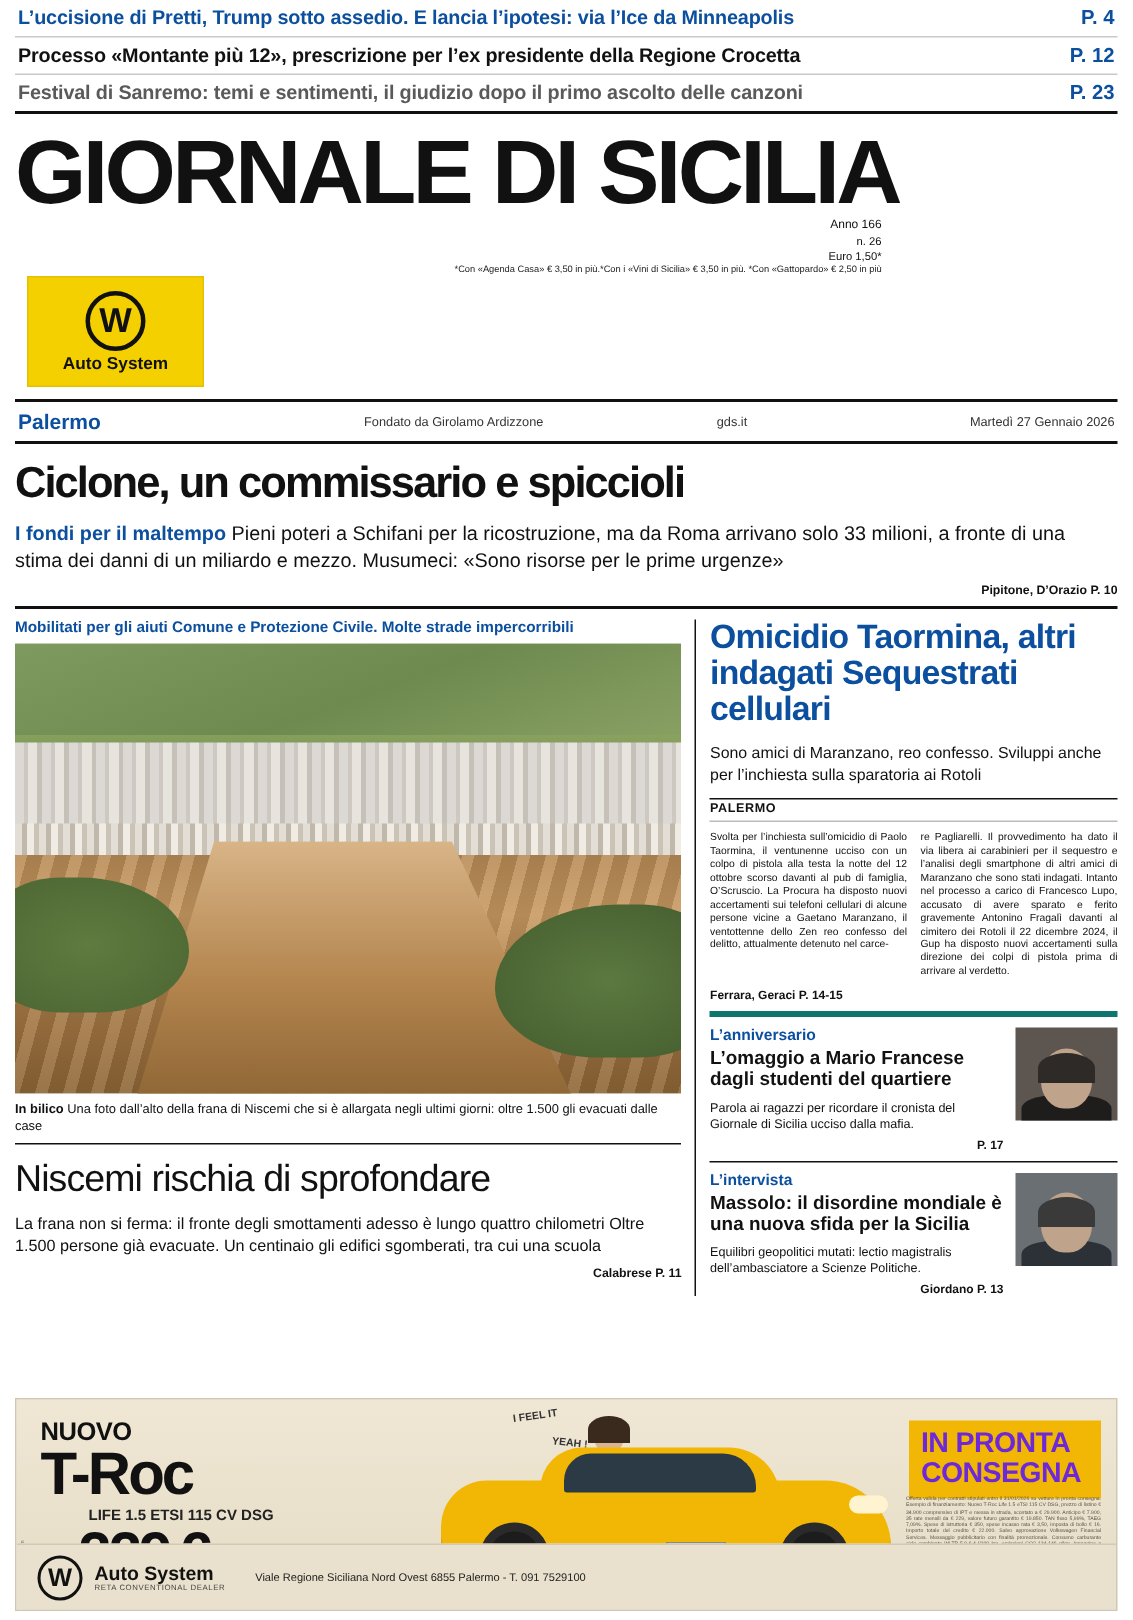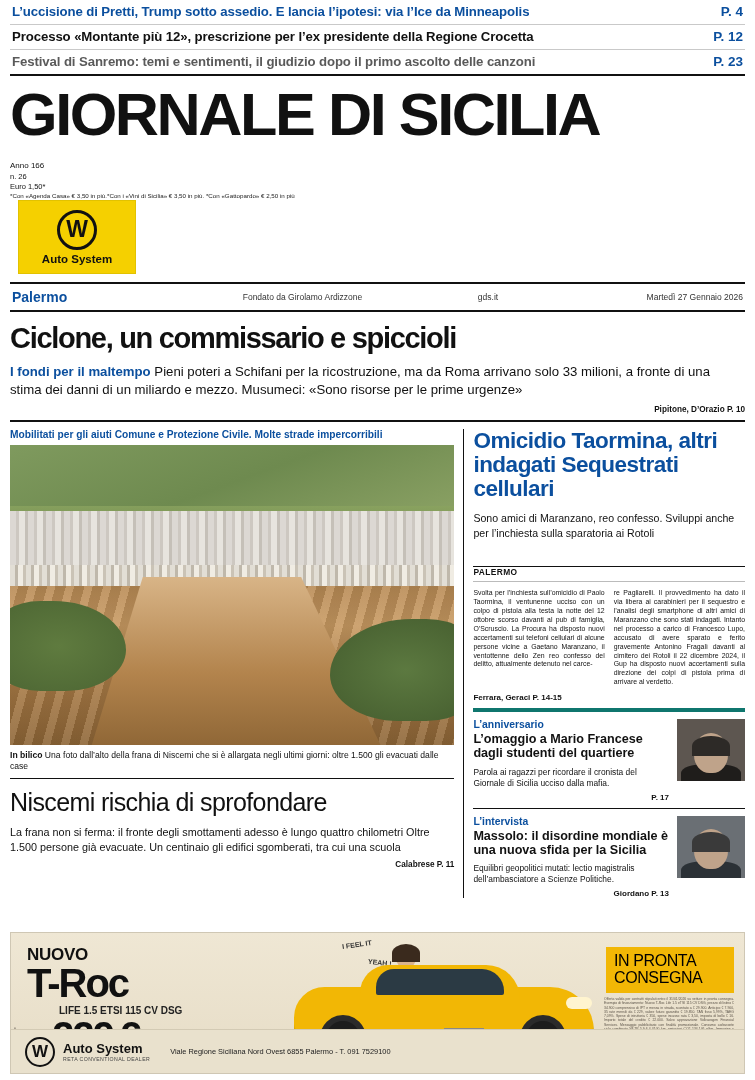--- a/index.html
+++ b/index.html
@@ -32,21 +32,21 @@
     font-family: "Liberation Sans", sans-serif;
     font-weight: bold;
     font-size: 60px;
     letter-spacing: -2.4px;
     line-height: 0.95;
     transform: scaleX(1.02);
     transform-origin: left top;
     white-space: nowrap;
   }
   .masthead-left { flex: 1; }
-  .masthead-meta { font-size: 7.5px; color: #111; line-height: 1.35; margin-top: 18px; }
+  .masthead-meta { text-align: right; font-size: 7.5px; color: #111; line-height: 1.35; margin-top: 2px; }
   .masthead-meta .anno { font-size: 8px; }
   .masthead-meta .fine { font-size: 6.2px; color: #222; }
   .vw-box {
     width: 118px; height: 74px; margin-left: 8px;
     background: #f5d000; border: 1px solid #e2c200;
     display: flex; flex-direction: column; align-items: center; justify-content: center;
   }
   .vw-circle {
     width: 40px; height: 40px; border-radius: 50%;
     border: 3px solid #111; position: relative;
@@ -108,21 +108,21 @@
   .ph-road { position:absolute; left:6%; right:10%; top:50%; height:3px; background:#e8e3d8; transform: rotate(-2deg); opacity:.8;}
   .photo-caption { font-size: 8.6px; line-height: 1.3; padding: 5px 0 0 0; border-bottom: 1px solid #111; padding-bottom: 6px;}
   .photo-caption b { font-weight: bold; }
 
   .sub-head { font-size: 25px; font-weight: 400; letter-spacing: -0.6px; line-height: 1.06; margin-top: 10px; }
   .sub-body { margin-top: 9px; font-size: 10.8px; line-height: 1.42; }
   .sub-credit { text-align: right; font-size: 8.2px; font-weight: bold; margin-top: 5px; }
 
   
   .r-head { font-size: 22.5px; font-weight: bold; line-height: 1.07; letter-spacing: -0.5px; color: #0b4f9e; }
-  .r-sub { font-size: 10.6px; line-height: 1.4; margin-top: 10px; padding-bottom: 25px; border-bottom: 1px solid #111;}
+  .r-sub { font-size: 10.6px; line-height: 1.4; margin-top: 10px; padding-bottom: 7px; border-bottom: 1px solid #111;}
   .r-cols { display: flex; gap: 9px; margin-top: 7px; }
   .r-cols > div { flex: 1; }
   .r-place { font-size: 8.4px; font-weight: bold; letter-spacing: .4px; border-bottom: 1px solid #bbb; padding-bottom: 4px; margin-bottom: 4px;}
   .r-text { font-size: 6.9px; line-height: 1.3; text-align: justify; }
   .r-credit { text-align: left; font-size: 8px; font-weight: bold; margin-top: 6px; padding-bottom: 6px; border-bottom: 4px solid #0f766e;}
 
   .brief { display: flex; gap: 8px; padding-top: 7px; }
   .brief-txt { flex: 1; }
   .brief-kicker { color: #0b4f9e; font-weight: bold; font-size: 10.4px; }
   .brief-head { font-size: 12.6px; font-weight: bold; line-height: 1.12; margin-top: 2px; }
@@ -157,21 +157,21 @@
   .car-body { position:absolute; left:0; bottom:26px; width:300px; height:56px; background:#f2b705;
     border-radius: 36px 52px 14px 14px; box-shadow: inset 0 -8px 0 rgba(0,0,0,.08);}
   .car-roof { position:absolute; left:66px; bottom:70px; width:160px; height:34px; background:#f2b705; border-radius: 28px 34px 0 0;}
   .car-glass { position:absolute; left:82px; bottom:74px; width:128px; height:26px; background:#2b3a44; border-radius: 18px 22px 2px 2px;}
   .car-wheel { position:absolute; bottom:8px; width:46px; height:46px; border-radius:50%; background:#1c1c1c; border:6px solid #2a2a2a;}
   .car-wheel.w1 { left: 26px; }
   .car-wheel.w2 { right: 28px; }
   .car-light { position:absolute; right:2px; bottom:60px; width:26px; height:12px; background:#fff4cf; border-radius:6px;}
   .car-plate { position:absolute; left:150px; bottom:30px; width:40px; height:11px; background:#fff; border:1px solid #888; }
   .ad-badge { position: absolute; right: 10px; top: 14px; width: 128px; }
-  .ad-badge-box { background: #f2b705; color: #000000; font-weight: normal; font-size: 16px; line-height: 1.05;
+  .ad-badge-box { background: #f2b705; color: #6d28d9; font-weight: bold; font-size: 19px; line-height: 1.05;
                   padding: 6px 8px; letter-spacing: -.4px;}
   .ad-fine { position: absolute; right: 10px; top: 64px; width: 130px; font-size: 3.4px; line-height: 1.25; color:#5a5248; text-align: justify;}
   .ad-footer { position: absolute; left: 0; right: 0; bottom: 0; height: 44px; background: #e9e1cd; border-top: 1px solid #d3cab4;
                display: flex; align-items: center; padding: 0 14px; }
   .ad-vw-circle { width: 30px; height: 30px; border-radius: 50%; border: 2.5px solid #111;
     display:flex; align-items:center; justify-content:center; font-size: 17px; font-weight: bold; }
   .ad-dealer { margin-left: 8px; }
   .ad-dealer-name { font-size: 13px; font-weight: bold; }
   .ad-dealer-sub { font-size: 5.2px; color: #444; letter-spacing: .4px; }
   .ad-addr { margin-left: 20px; font-size: 7.4px; line-height: 1.35; color:#222; }

